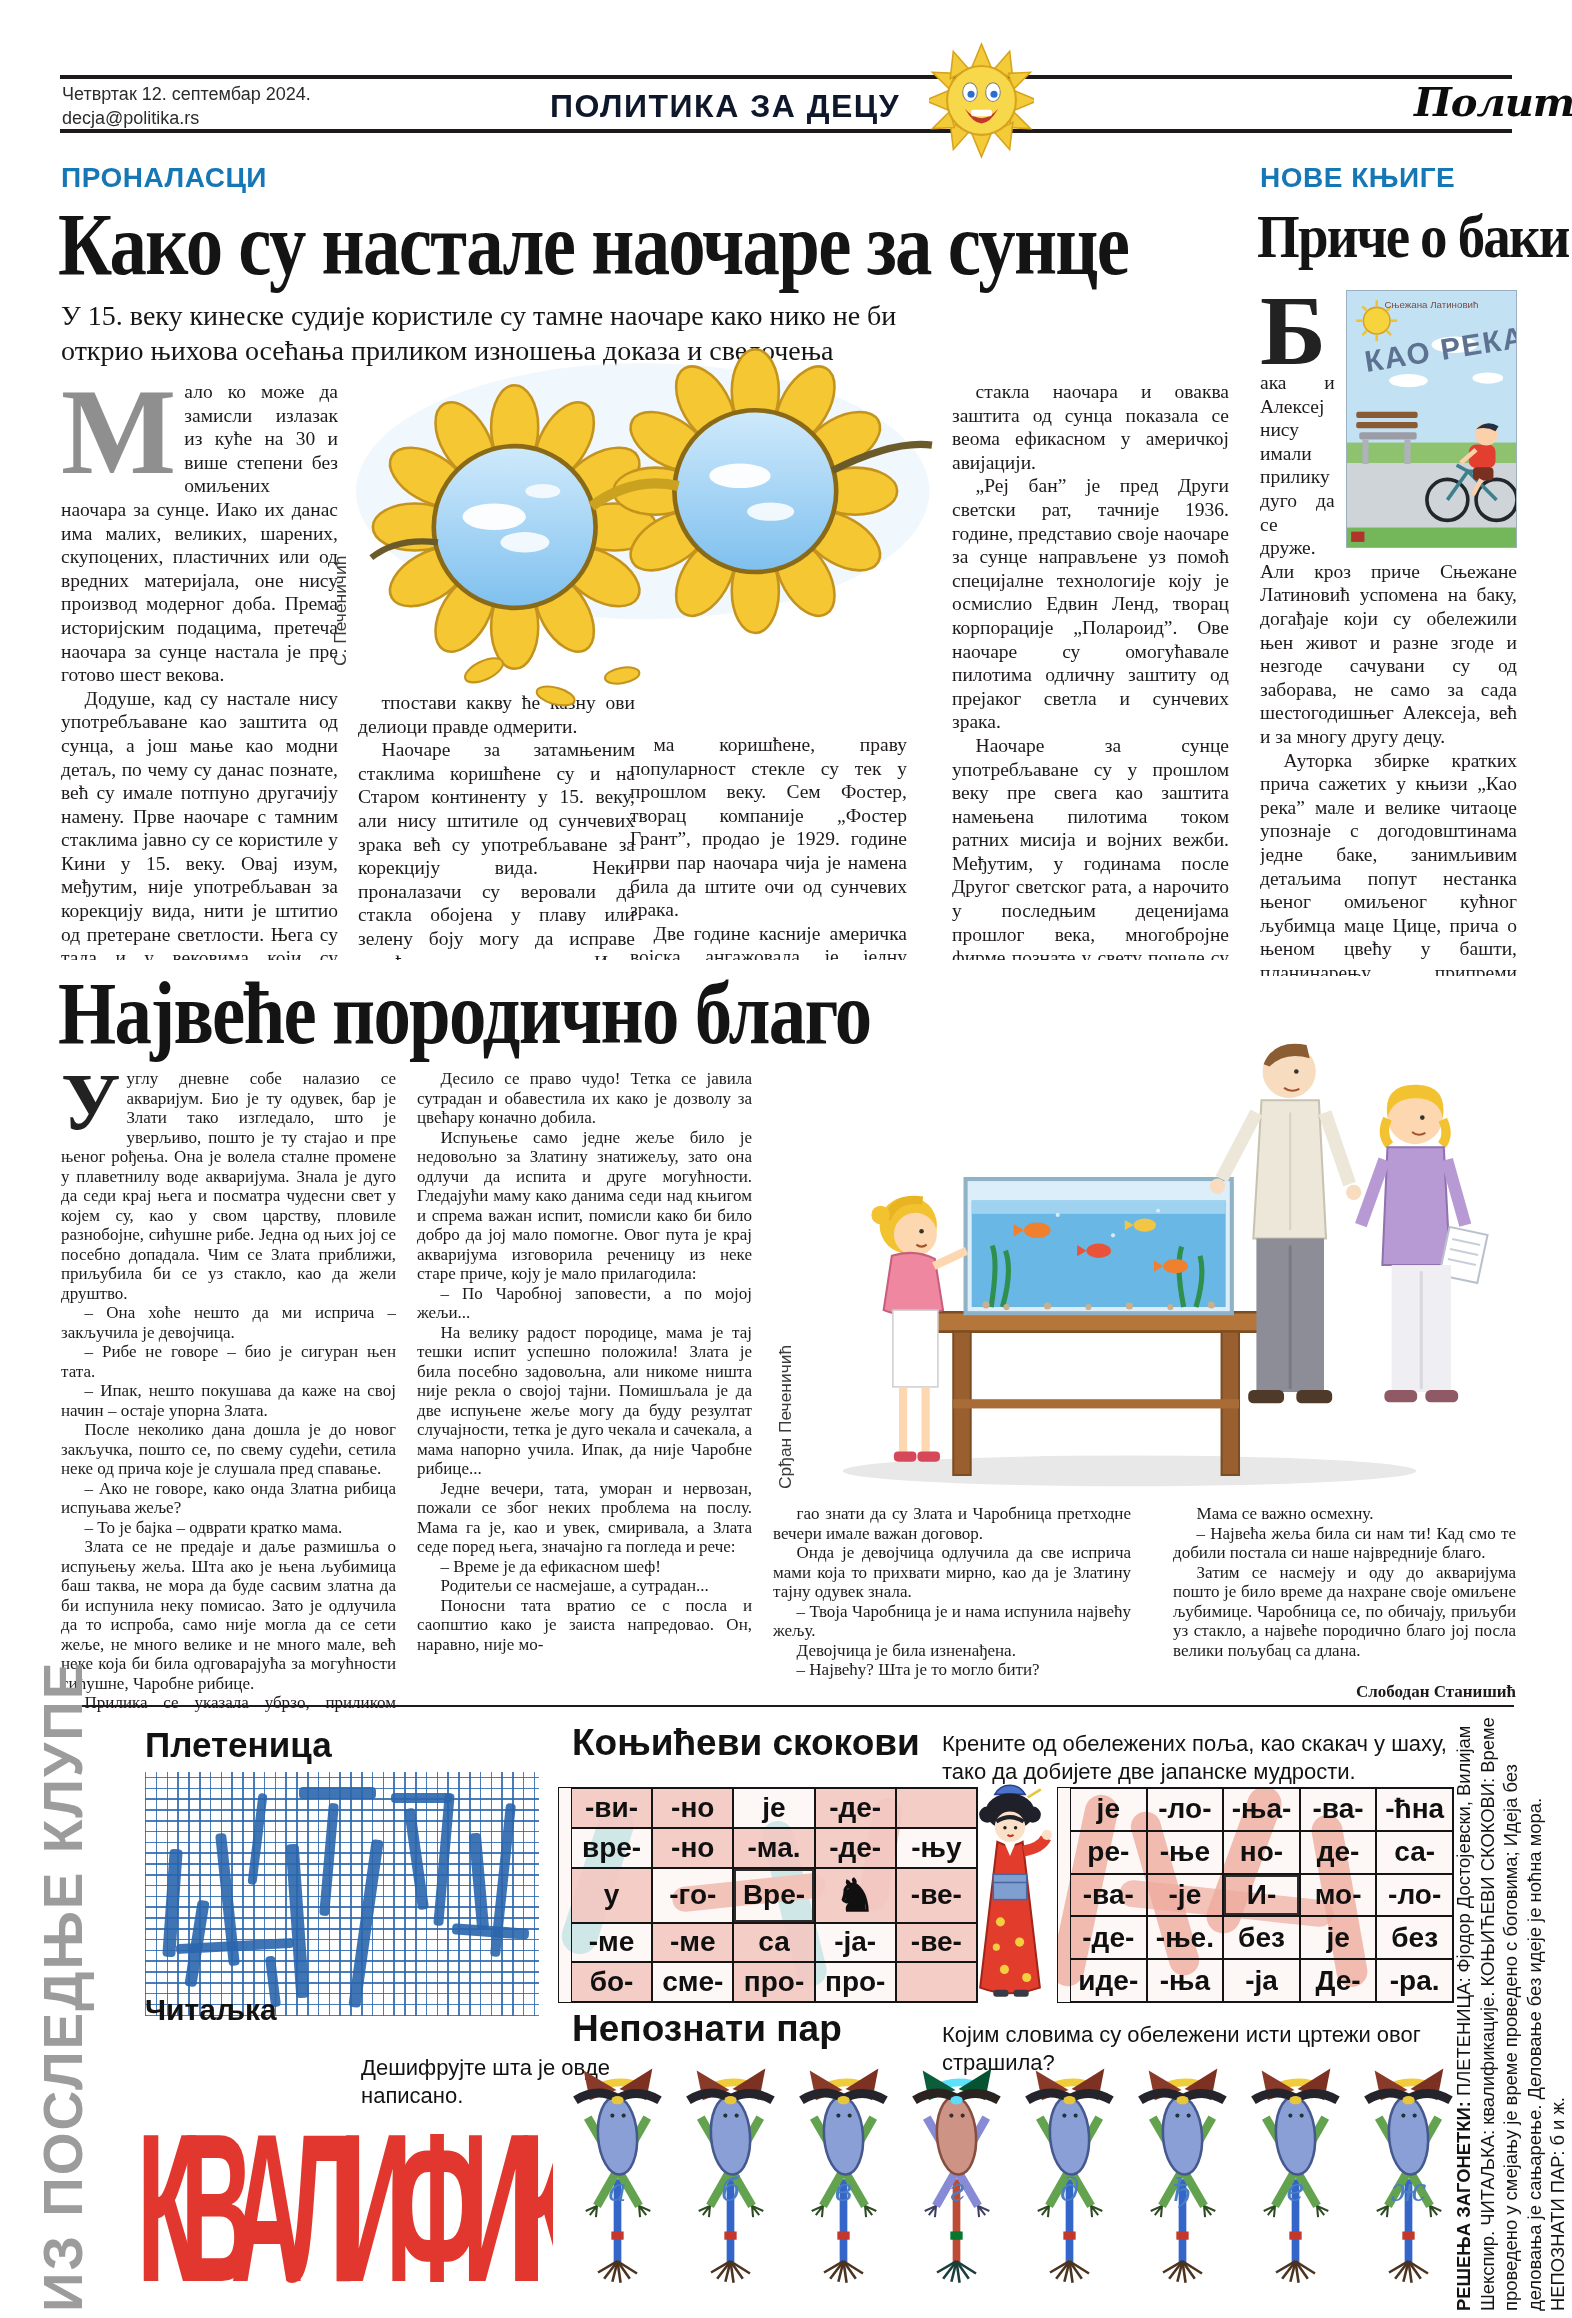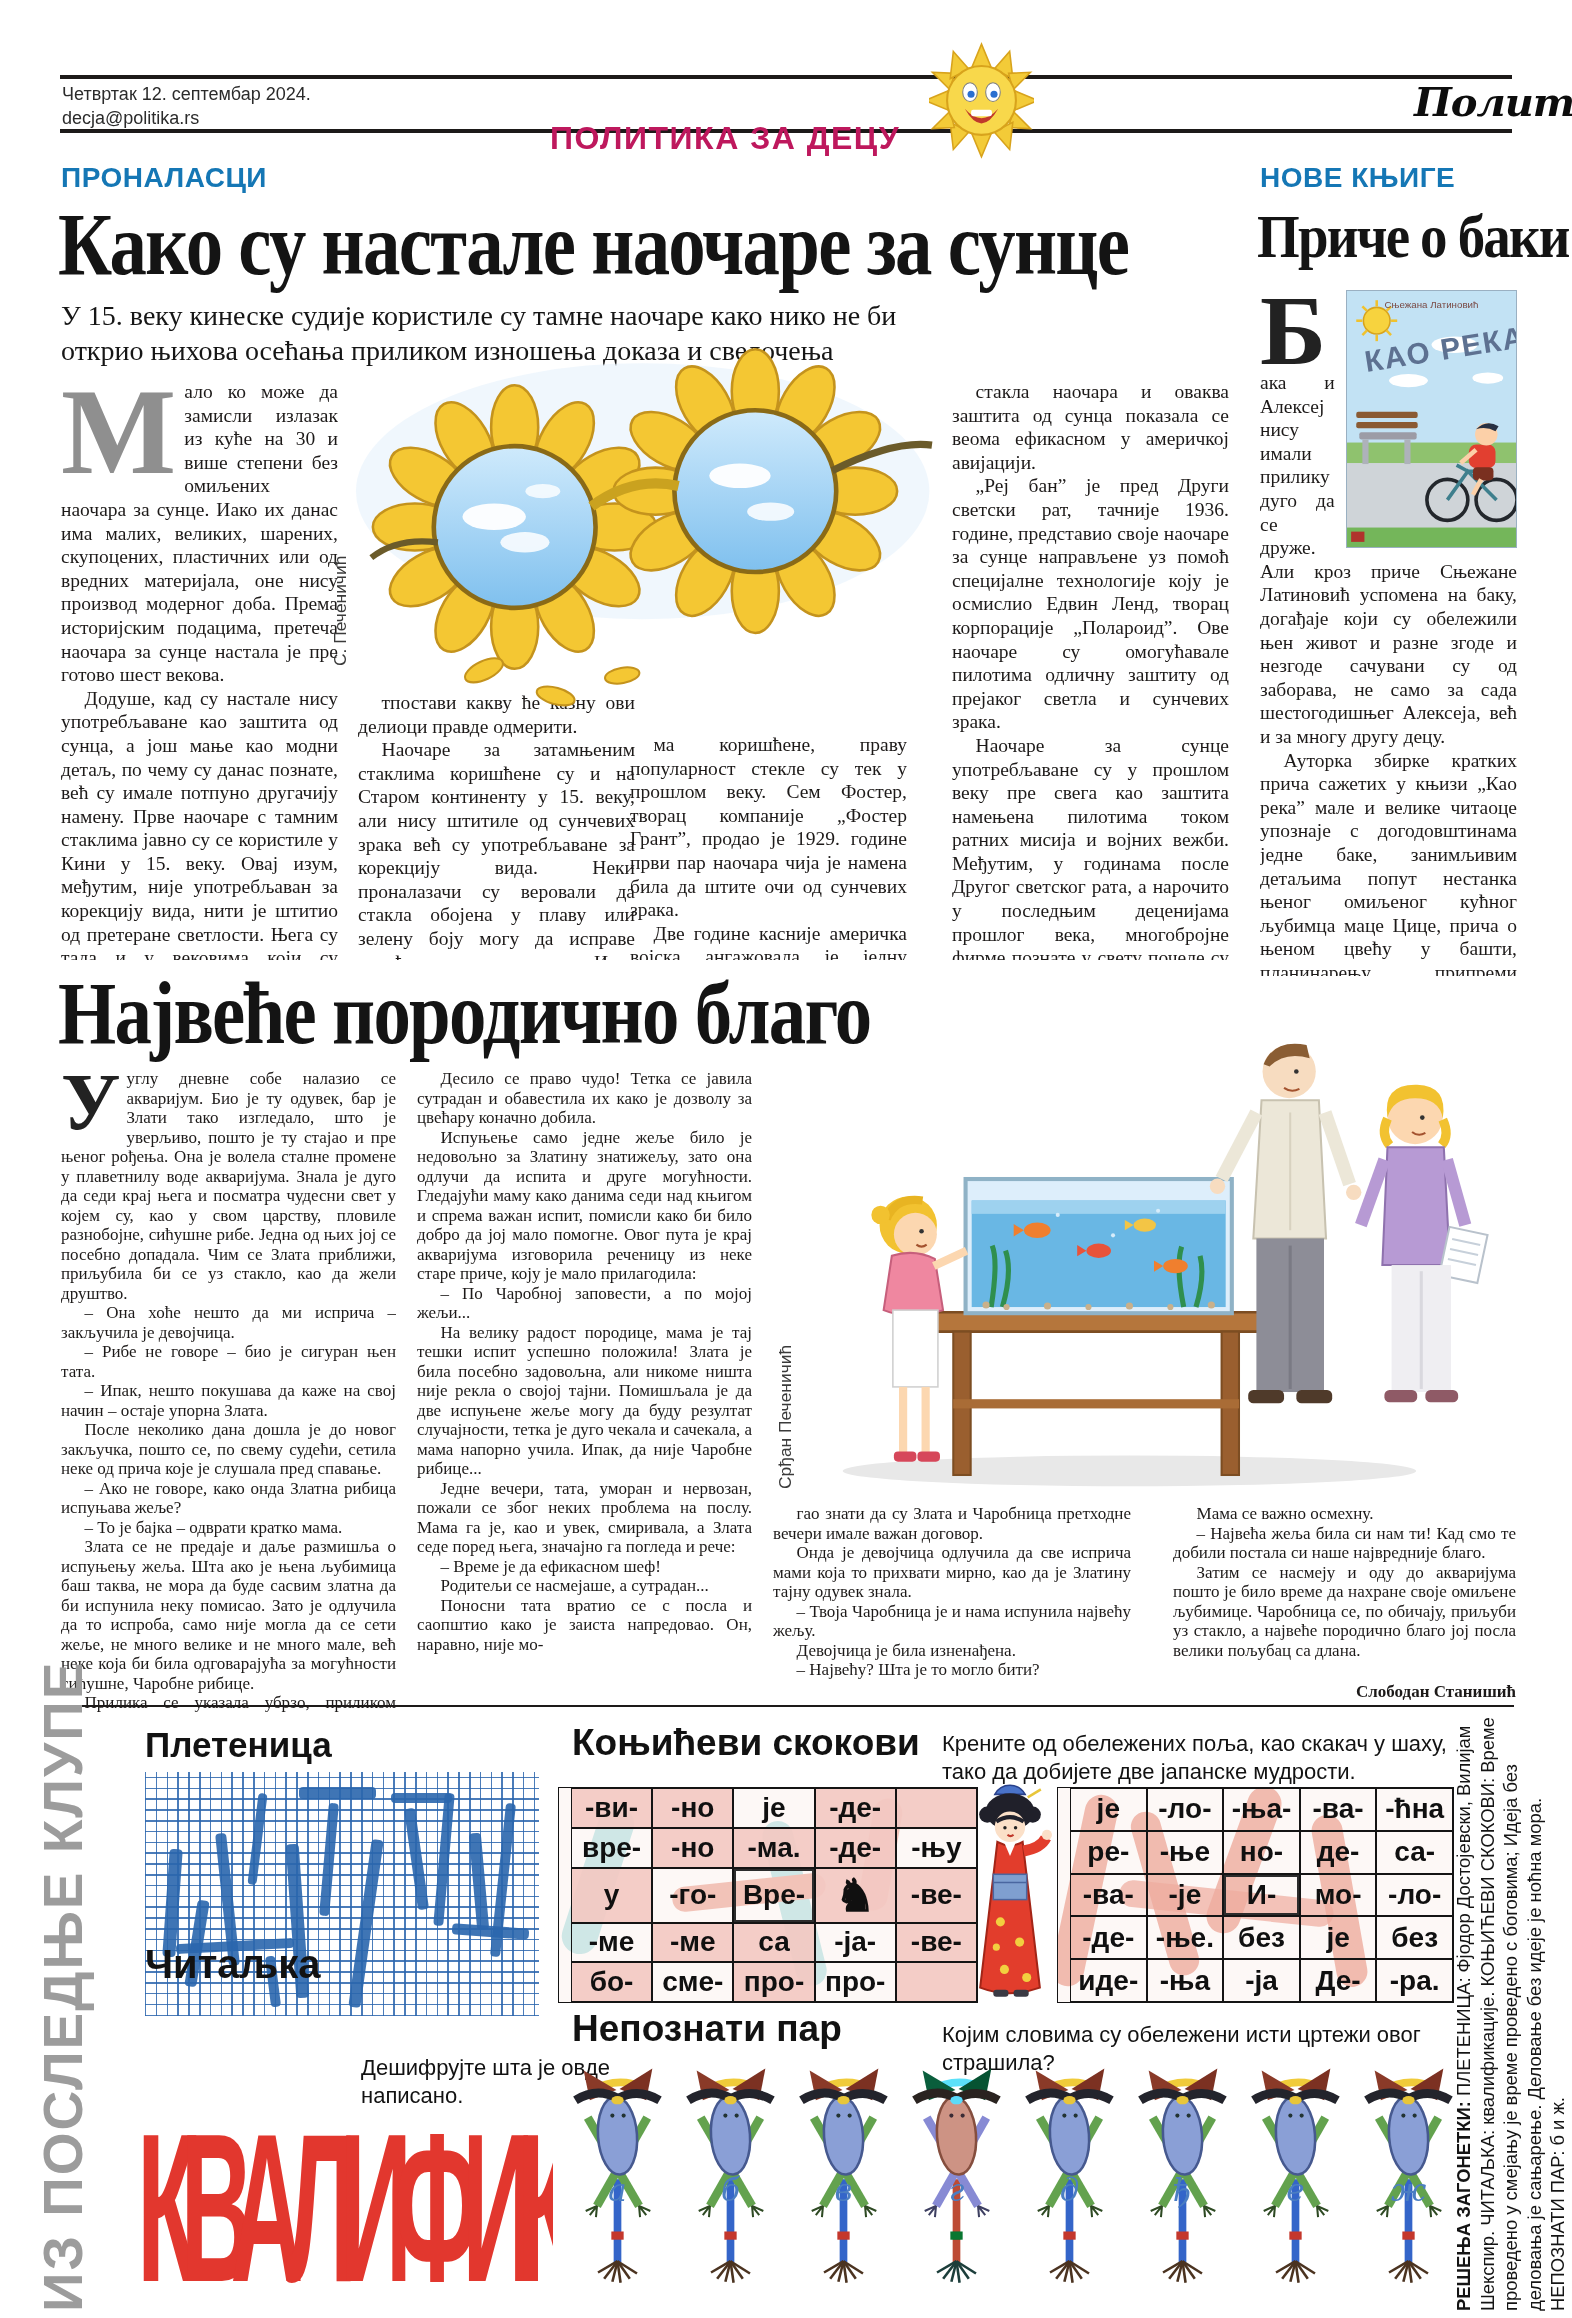--- a/index.html
+++ b/index.html
@@ -2,21 +2,21 @@
 <html style="font-size:8.2px"><head>
 <meta charset="utf-8">
 <style>
   html,body{margin:0;padding:0;background:#888;}
   .page{position:relative;width:1573px;height:2319px;background:#ffffff;overflow:hidden;
         font-family:"Liberation Serif",serif;color:#1d1a19;}
   .abs{position:absolute;}
   .rule{position:absolute;background:#1d1a19;}
   
   .h-date{position:absolute;left:62px;top:83px;font:18px/23.6px "Liberation Sans",sans-serif;color:#2b2b2b;}
-  .h-title{position:absolute;left:550px;top:90px;font:bold 32px/32px "Liberation Sans",sans-serif;letter-spacing:1.5px;color:#be185d;margin-top:32px;}
+  .h-title{position:absolute;left:550px;top:90px;font:bold 32px/32px "Liberation Sans",sans-serif;letter-spacing:1.5px;color:#0f172a;}
   .h-logo{position:absolute;left:1414px;top:82px;font:bold italic 40px/40px "DejaVu Serif",serif;color:#0d0d0d;letter-spacing:-1px;}
   .kicker{position:absolute;font:bold 28px/29px "Liberation Sans",sans-serif;color:#1577b5;letter-spacing:0.5px;}
   .headline{position:absolute;font-weight:600;font-size:88px;line-height:1.02;letter-spacing:-2px;
             transform:scaleX(.85);transform-origin:left top;white-space:nowrap;color:#141414;}
   .headline.h2{font-size:61px;transform:scaleX(.9);}
   .deck{position:absolute;left:61px;top:298px;width:917px;font:500 28px/35px "Liberation Serif",serif;color:#161616;}
   
   .colA{position:absolute;top:380px;height:580px;overflow:hidden;text-align:justify;
         font:19.5px/23.6px "Liberation Serif",serif;}
   .colB{position:absolute;top:1069px;height:646px;overflow:hidden;text-align:justify;
@@ -408,21 +408,21 @@
     <i class="pst" style="left:246px;top:20.5px;width:61px;height:10.2px"></i>
     <i class="pst" style="left:266px;top:36px;width:11.3px;height:102px;transform:rotate(-8deg)"></i>
     <i class="pst" style="left:294px;top:20.5px;width:10.2px;height:133px;transform:rotate(5deg)"></i>
     <i class="pst" style="left:328px;top:61px;width:12.3px;height:97px;transform:rotate(-5deg)"></i>
     <i class="pst" style="left:353px;top:31px;width:10.2px;height:154px;transform:rotate(6deg)"></i>
     <i class="pst" style="left:307px;top:154px;width:77px;height:11.3px;transform:rotate(4deg)"></i>
     <i class="pst" style="left:46px;top:128px;width:12.3px;height:87px;transform:rotate(9deg)"></i>
     <i class="pst" style="left:123px;top:184px;width:10.2px;height:51px;transform:rotate(-7deg)"></i>
   </div>
 
-  <div class="puzh" style="left:145px;top:1946px;font-size:40px">Читаљка</div>
+  <div class="puzh" style="left:145px;top:1992px;font-size:30px">Читаљка</div>
   <div class="instr" style="left:361px;top:2054px;width:287px">Дешифрујте шта је овде написано.</div>
   <div class="redword">
     <span>КВАЛИФИКАЦИЈЕ</span>
   </div>
 
   <div class="puzh" style="left:572px;top:1725px;font-size:37px">Коњићеви скокови</div>
   <div class="instr" style="left:942px;top:1730px;width:553px">Крените од обележених поља, као скакач у шаху, тако да добијете две јапанске мудрости.</div>
 
   <div class="kgrid" style="left:558px;top:1787px;width:406px;height:214px">
     <i class="ks" style="left:20.5px;top:15.4px;width:36px;height:154px;background:#cfe7e6;transform:rotate(18deg)"></i>

